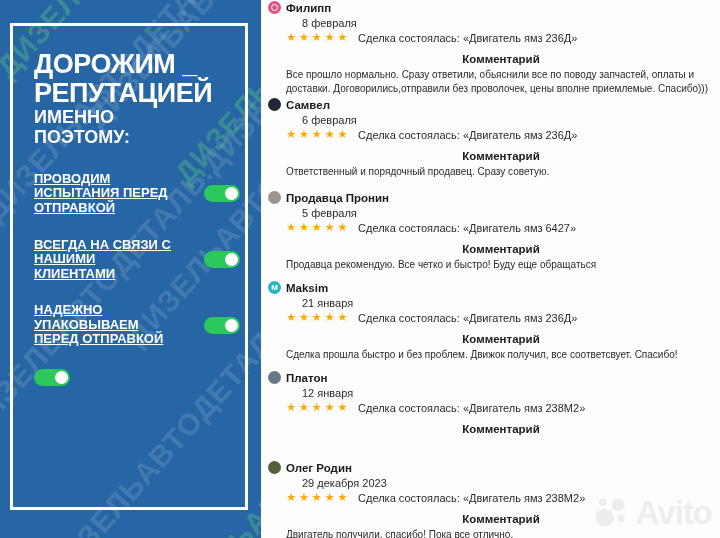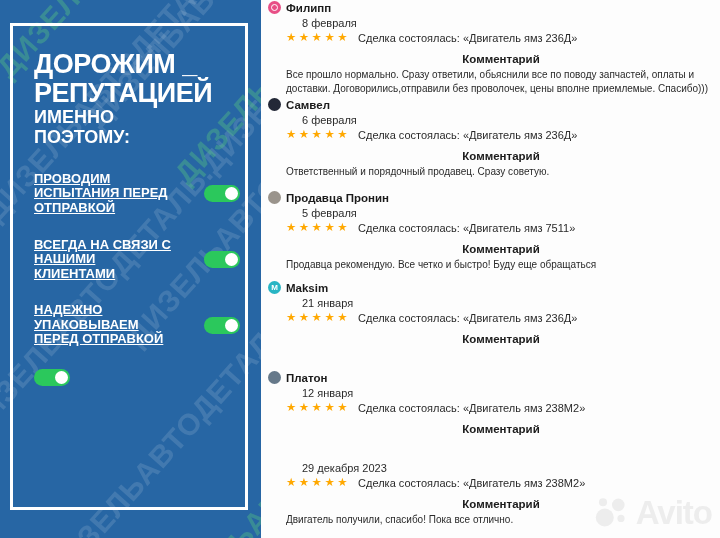--- a/index.html
+++ b/index.html
@@ -136,57 +136,64 @@
     <div class="review" style="top:190px;">
       <div class="rhead">
         <span class="avatar" style="background: rgb(154, 148, 140);">
             <span class="av-letter"></span>
           </span>
         <span class="rname">Продавца Пронин</span>
       </div>
       <div class="rdate">5 февраля</div>
       <div class="rstars-row">
         <span class="stars">★★★★★</span>
-        <span class="deal">Сделка состоялась: «Двигатель ямз 7511»</span>
+        <span class="deal">Сделка состоялась: «Двигатель ямз 6427»</span>
       </div>
       <div class="rlabel">Комментарий</div>
       <div class="rtext">Продавца рекомендую. Все четко и быстро! Буду еще обращаться</div>
     </div>
 
     <div class="review" style="top:280px;">
       <div class="rhead">
         <span class="avatar" style="background: rgb(41, 181, 196);">
             <span class="av-letter">M</span>
           </span>
         <span class="rname">Maksim</span>
       </div>
       <div class="rdate">21 января</div>
       <div class="rstars-row">
         <span class="stars">★★★★★</span>
         <span class="deal">Сделка состоялась: «Двигатель ямз 236Д»</span>
       </div>
       <div class="rlabel">Комментарий</div>
+      <div class="rtext">Сделка прошла быстро и без проблем. Движок получил, все соответсвует. Спасибо!</div>
     </div>
 
     <div class="review" style="top:370px;">
       <div class="rhead">
         <span class="avatar" style="background: rgb(102, 121, 138);">
             <span class="av-letter"></span>
           </span>
         <span class="rname">Платон</span>
       </div>
       <div class="rdate">12 января</div>
       <div class="rstars-row">
         <span class="stars">★★★★★</span>
         <span class="deal">Сделка состоялась: «Двигатель ямз 238М2»</span>
       </div>
       <div class="rlabel">Комментарий</div>
     </div>
 
     <div class="review" style="top:460px;">
+      <div class="rhead">
+        <span class="avatar" style="background: rgb(85, 96, 58);">
+            <span class="av-letter"></span>
+          </span>
+        <span class="rname">Олег Родин</span>
+      </div>
       <div class="rdate">29 декабря 2023</div>
       <div class="rstars-row">
         <span class="stars">★★★★★</span>
         <span class="deal">Сделка состоялась: «Двигатель ямз 238М2»</span>
       </div>
       <div class="rlabel">Комментарий</div>
       <div class="rtext">Двигатель получили, спасибо! Пока все отлично.</div>
     </div>
 
     <div class="avito">

